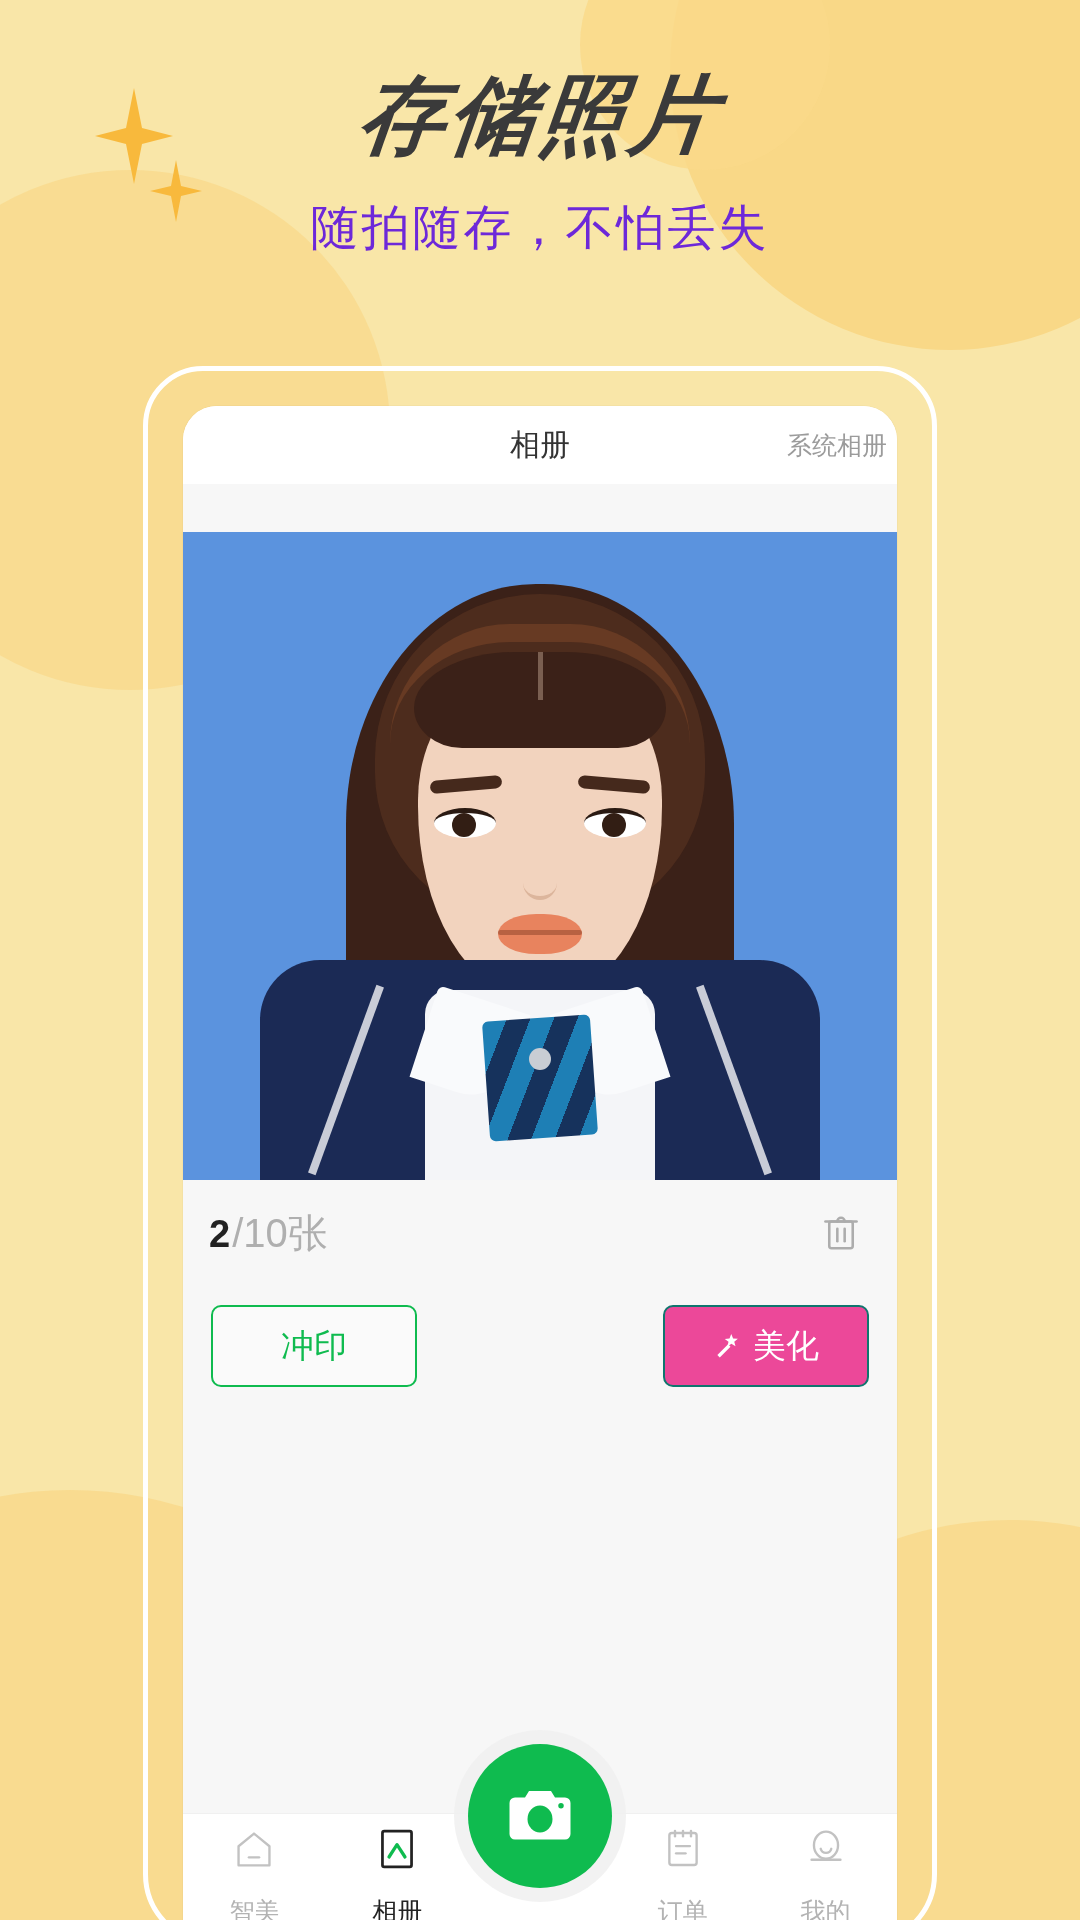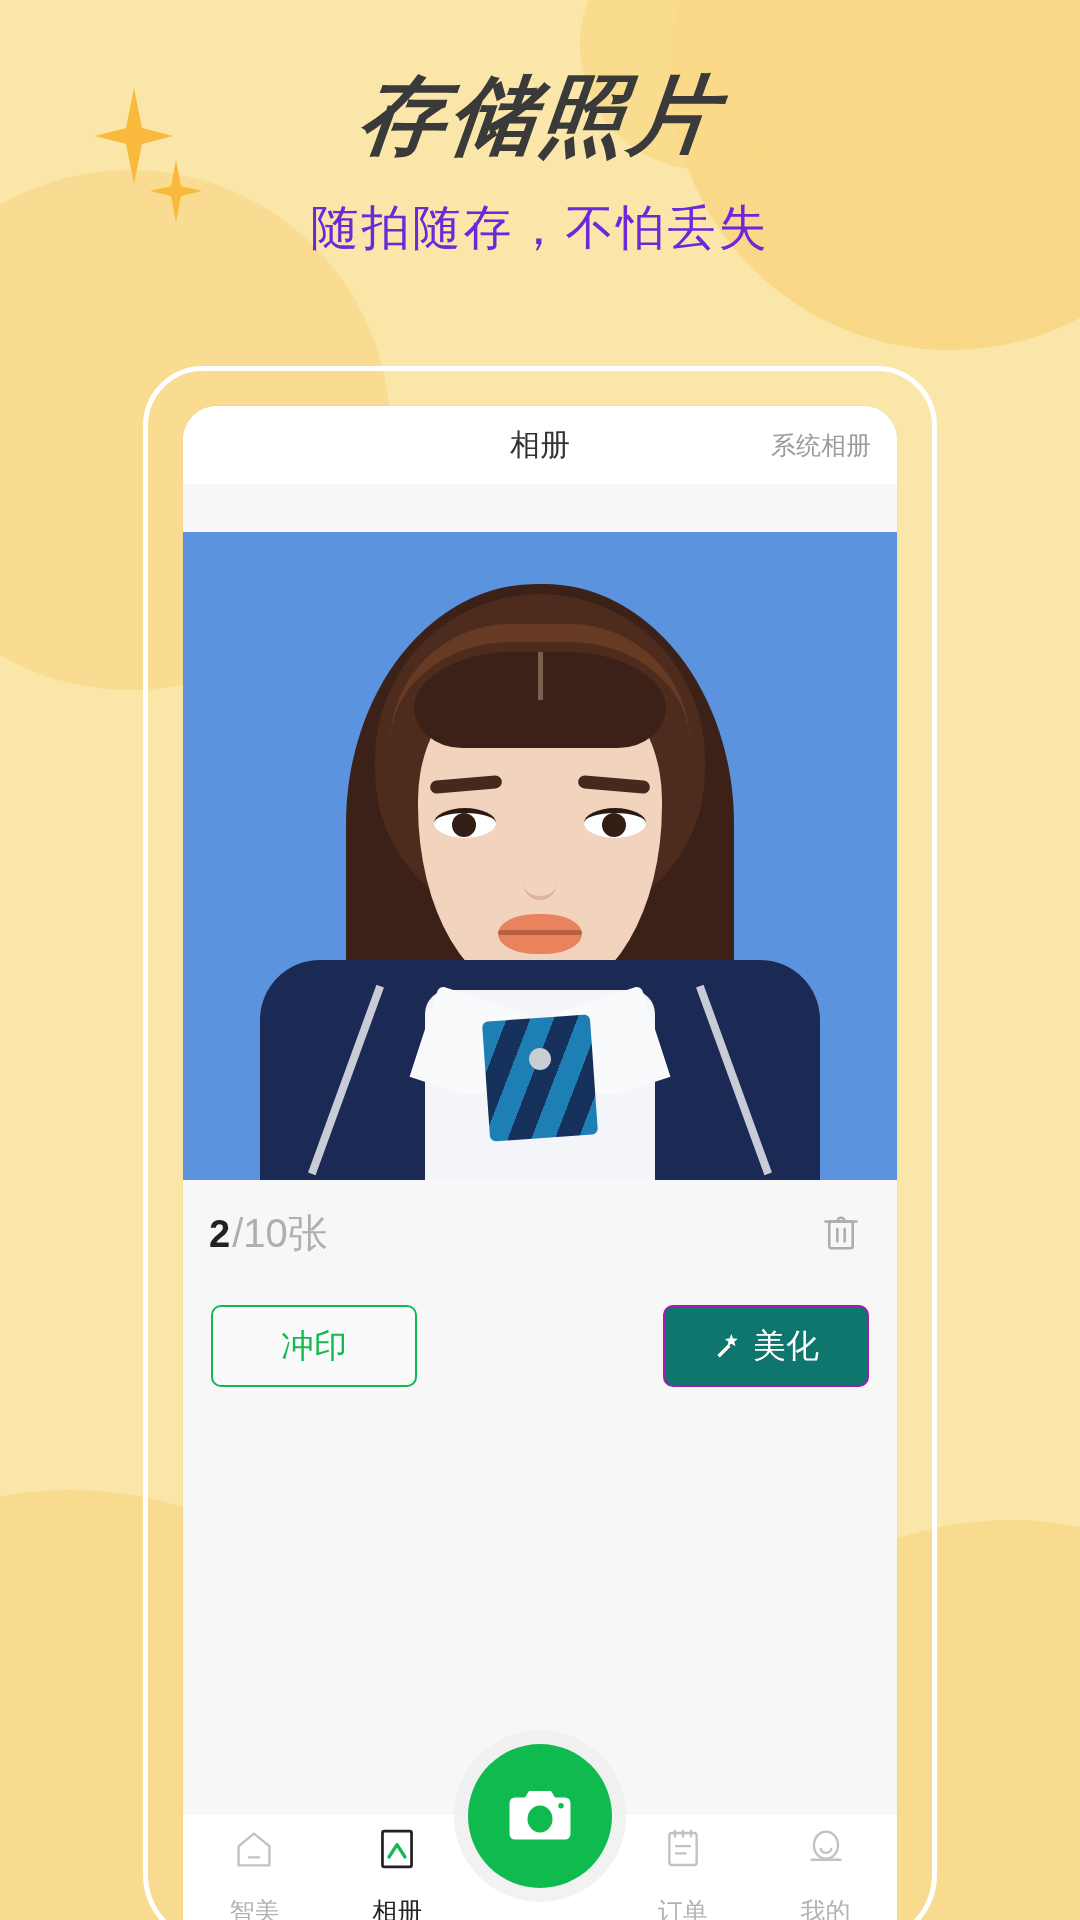--- a/index.html
+++ b/index.html
@@ -120,21 +120,21 @@
   #app-title {
     position:absolute;
     left:0; right:0;
     text-align:center;
     font-size:30px;
     color:#333333;
     font-weight:500;
   }
   #system-album-link {
     position:absolute;
-    right:26px;
+    right:10px;
     font-size:25px;
     color:#9B9B9B;
   }
 
   
   #app-content {
     flex:1 1 auto;
     background:#F7F7F7;
     display:flex;
     flex-direction:column;
@@ -340,21 +340,21 @@
   .act-btn {
     width:206px; height:82px;
     border-radius:10px;
     display:flex;
     align-items:center;
     justify-content:center;
     font-size:33px;
     cursor:pointer;
   }
   .act-btn.outline { border:2px solid #0FBB4F; color:#0FBB4F; background:#FAFAFA; }
-  .act-btn.filled  { background:#0f766e; color:#FFFFFF; border:2px solid #a21caf;font-family:Liberation Serif, serif; }
+  .act-btn.filled  { background:#ec4899; color:#FFFFFF; border:2px solid #0f766e;font-family:Liberation Serif, serif; }
   .act-btn .wand { margin-right:10px; line-height:0; }
 
   #content-filler { flex:1 1 auto; background:#F7F7F7; }
 
   
   #bottom-nav {
     flex:0 0 128px;
     background:#FFFFFF;
     display:flex;
     align-items:center;

